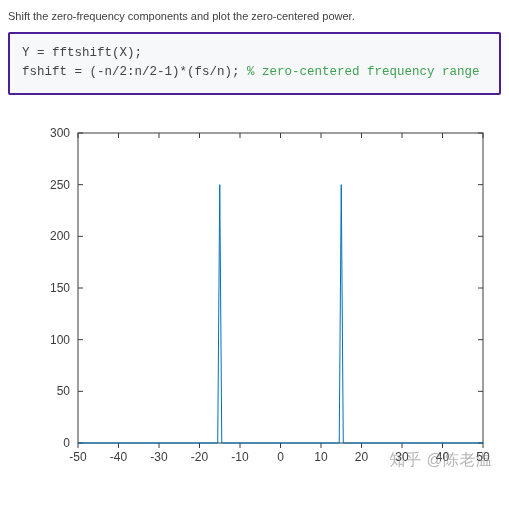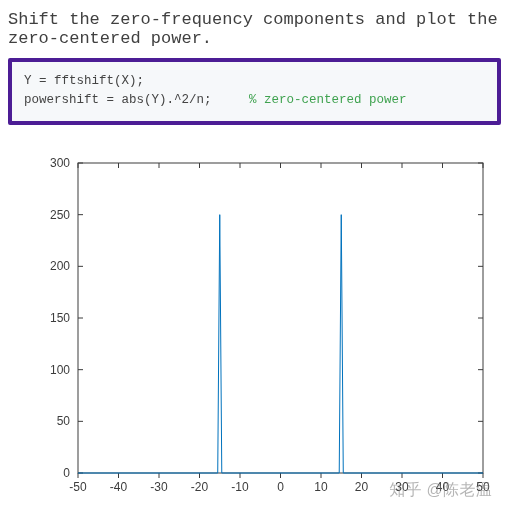--- a/index.html
+++ b/index.html
@@ -7,26 +7,25 @@
     padding: 10px 8px;
     font-family: -apple-system, BlinkMacSystemFont, "Segoe UI", Helvetica, Arial, sans-serif;
     font-size: 13px;
     color: #404040;
     background: #fff;
     width: 509px;
     box-sizing: border-box;
   }
   .desc {
     margin: 0 0 10px 0;
-    font-size: 17px;
+    font-size: 11px;
     color: #404040;
-    font-family: Liberation Mono, monospace;
   }
   .codebox {
-    border: 4px solid #4c1d95;
+    border: 2px solid #4c1d95;
     background: #f6f8fa;
     padding: 10px 12px;
     border-radius: 2px;
     font-family: Menlo, Consolas, "Courier New", monospace;
     font-size: 12.5px;
     line-height: 1.55;
     color: #444;
     overflow-x: auto;
     white-space: pre;
   }
@@ -50,21 +49,21 @@
     color:rgba(120,120,120,0.55);
     letter-spacing:0.3px;
     pointer-events:none;
   }
 </style>
 </head>
 <body>
 
 <p class="desc">Shift the zero-frequency components and plot the zero-centered power.</p>
 
-<div class="codebox" id="codebox"><div><span>Y = fftshift(X);</span></div><div><span>powershift = abs(Y).^2/n;     </span><span class="comment">% zero-centered power</span></div></div>
+<div class="codebox" id="codebox"><div><span>Y = fftshift(X);</span></div><div><span>fshift = (-n/2:n/2-1)*(fs/n); </span><span class="comment">% zero-centered frequency range</span></div></div>
 
 <div class="chart-wrap">
   <svg id="chart-svg" width="490" height="350">
       <rect x="70" y="10" width="405" height="310" class="axis-line"></rect>
       <line x1="70" y1="320" x2="70" y2="325" class="tick"></line>
       <line x1="70" y1="10" x2="70" y2="15" class="tick"></line>
       <text x="70" y="338" text-anchor="middle" class="tlabel">-50</text>
       <line x1="110.5" y1="320" x2="110.5" y2="325" class="tick"></line>
       <line x1="110.5" y1="10" x2="110.5" y2="15" class="tick"></line>
       <text x="110.5" y="338" text-anchor="middle" class="tlabel">-40</text>

